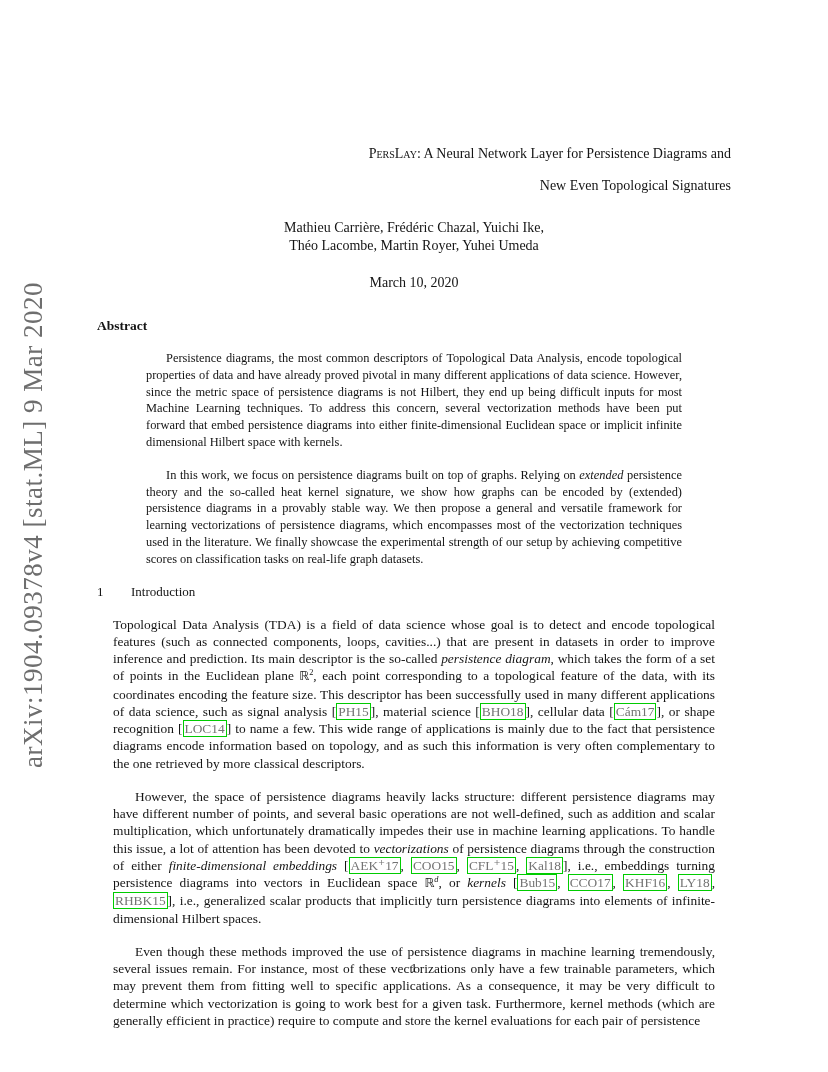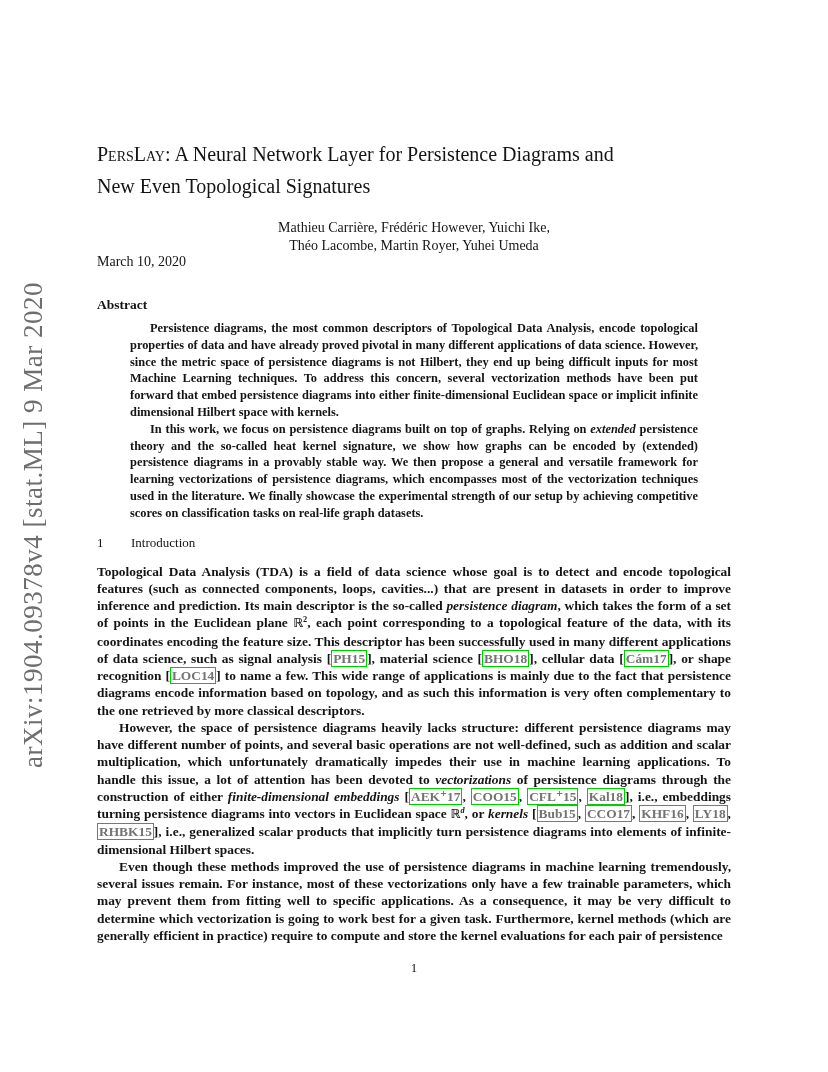--- a/index.html
+++ b/index.html
@@ -13,51 +13,52 @@
     color: #141414;
   }
   .content {
     position: absolute;
     left: 97px;
     top: 0;
     width: 634px;
   }
   .paper-title {
     padding-top: 138px;
-    text-align: left;
-    font-size: 20px;
+    text-align: right;
+    font-size: 14px;
     line-height: 32px;
     font-weight: normal;
     margin: 0;
   }
   .sc { font-variant: small-caps; }
   .authors {
     margin-top: 17px;
     text-align: center;
     font-size: 14px;
     line-height: 17.5px;
   }
   .date {
-    text-align: left;
+    margin-top: 21px;
+    text-align: center;
     font-size: 14px;
   }
   .abs-head {
     margin-top: 27px;
     text-align: left;
     font-size: 13.5px;
     font-weight: bold;
   }
   .abstract {
     margin: 7px auto 0 auto;
     width: 568px;
     font-size: 12.4px;
     line-height: 16.8px;
     text-align: justify;
   }
-  .abstract p, .body-text p { margin: 0; font-weight: bold; }
+  .abstract p, .body-text p { margin: 16px; }
   .abstract p.indent { text-indent: 20px; }
   .sec-head {
     margin-top: 13px;
     font-size: 13px;
     font-weight: normal;
   }
   .sec-num { display: inline-block; min-width: 34px; }
   .body-text {
     margin-top: 12px;
     font-size: 13.4px;
@@ -102,21 +103,21 @@
 
 <div class="page">
 
   <div class="watermark">arXiv:1904.09378v4  [stat.ML]  9 Mar 2020</div>
 
   <div class="content">
 
     <h1 class="paper-title"><span class="sc">PersLay</span><span>: A Neural Network Layer for Persistence Diagrams and</span><br><span>New Even Topological Signatures</span></h1>
 
     <div class="authors">
-        <div>Mathieu Carrière, Frédéric However, Yuichi Ike,</div>
+        <div>Mathieu Carrière, Frédéric Chazal, Yuichi Ike,</div>
         <div>Théo Lacombe, Martin Royer, Yuhei Umeda</div>
       </div>
 
     <div class="date">March 10, 2020</div>
 
     <div class="abs-head">Abstract</div>
 
     <div class="abstract">
         <p class="indent"><span>Persistence diagrams, the most common descriptors of Topological Data Analysis, encode topological properties of data and have already proved pivotal in many different applications of data science. However, since the metric space of persistence diagrams is not Hilbert, they end up being difficult inputs for most Machine Learning techniques. To address this concern, several vectorization methods have been put forward that embed persistence diagrams into either finite-dimensional Euclidean space or implicit infinite dimensional Hilbert space with kernels.</span></p>
         <p class="indent"><span>In this work, we focus on persistence diagrams built on top of graphs. Relying on </span><span class="it">extended</span><span> persistence theory and the so-called heat kernel signature, we show how graphs can be encoded by (extended) persistence diagrams in a provably stable way. We then propose a general and versatile framework for learning vectorizations of persistence diagrams, which encompasses most of the vectorization techniques used in the literature. We finally showcase the experimental strength of our setup by achieving competitive scores on classification tasks on real-life graph datasets.</span></p>

